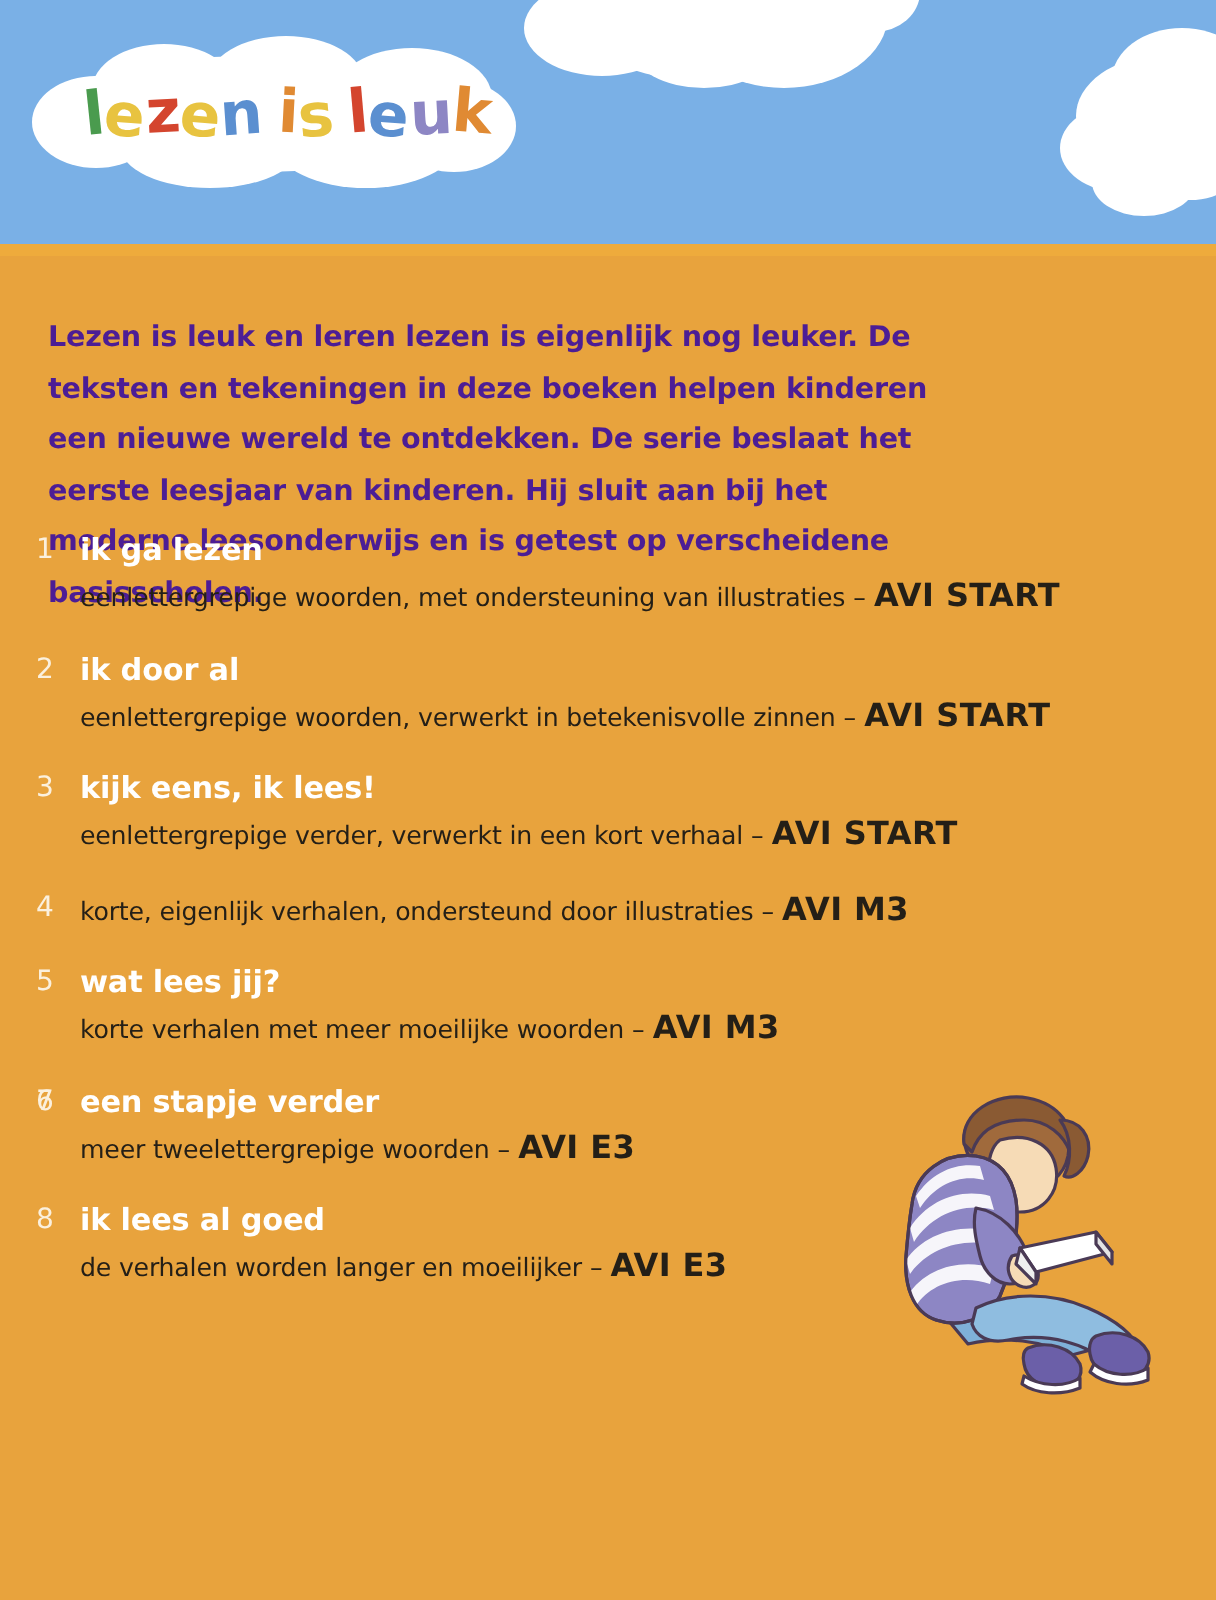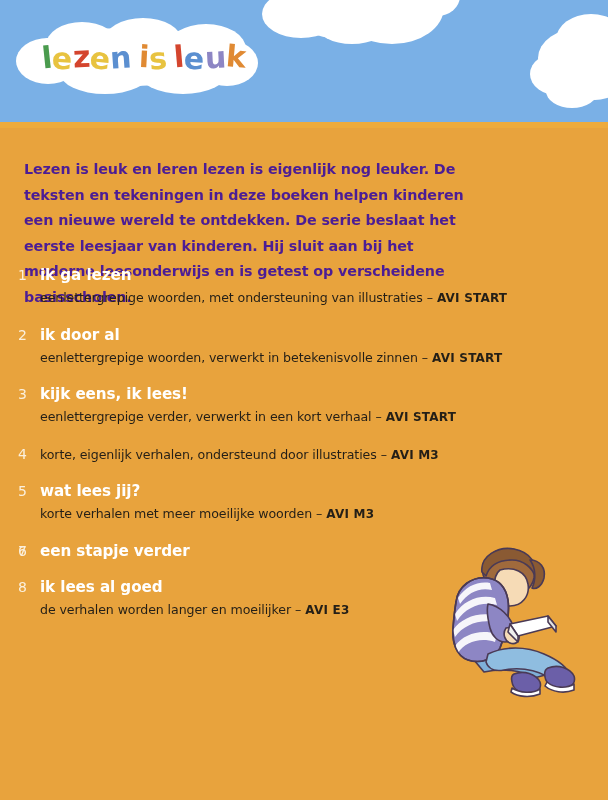--- a/index.html
+++ b/index.html
@@ -138,21 +138,21 @@
     color: #241f17;
     font-family: "DejaVu Sans", sans-serif;
     font-size: 12.6px;
     line-height: 21px;
     margin-top: 1px;
     letter-spacing: -0.1px;
   }
   .dash { letter-spacing: 0; }
   .avi {
     font-weight: bold;
-    font-size: 12px;
+    font-size: 16px;
     letter-spacing: 0.2px;
   }
 
   
   .boy {
     position: absolute;
     left: 448px;
     top: 414px;
     width: 128px;
     height: 162px;
@@ -220,20 +220,21 @@
           <div class="entry-num">5</div>
           <div class="entry-title">wat lees jij?</div>
           <div class="entry-desc"><span>korte verhalen met meer moeilijke woorden</span><span class="dash"> – </span><span class="avi">AVI M3</span></div>
         </div>
         <div class="entry">
           <div class="entry-num">6</div>
         </div>
         <div class="entry">
           <div class="entry-num">7</div>
           <div class="entry-title">een stapje verder</div>
+          <div class="entry-desc"><span>meer tweelettergrepige woorden</span><span class="dash"> – </span><span class="avi">AVI E3</span></div>
         </div>
         <div class="entry">
           <div class="entry-num">8</div>
           <div class="entry-title">ik lees al goed</div>
           <div class="entry-desc"><span>de verhalen worden langer en moeilijker</span><span class="dash"> – </span><span class="avi">AVI E3</span></div>
         </div>
       </div>
 
     <svg class="boy" viewBox="0 0 128 162">
       <g stroke="#4a3a55" stroke-width="1.6" stroke-linejoin="round" stroke-linecap="round">

